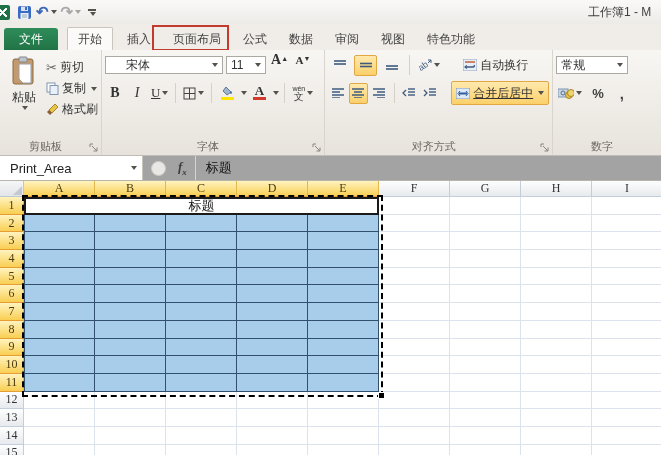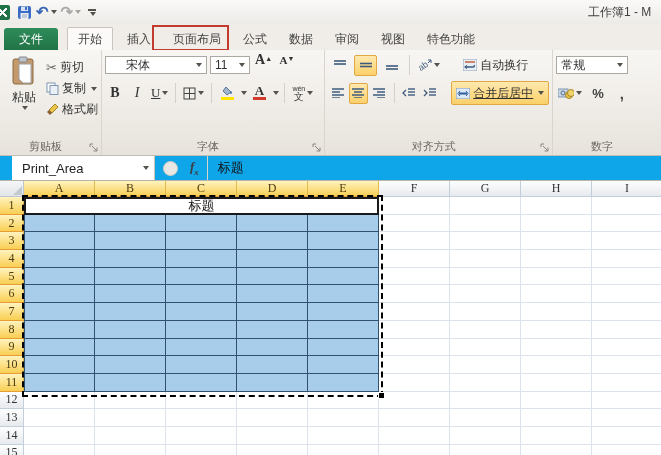--- a/index.html
+++ b/index.html
@@ -39,21 +39,21 @@
   .big-btn .lbl{margin-top:3px;font-size:12px;color:#333;}
   .mini-col{display:flex;flex-direction:column;justify-content:flex-start;margin-left:1px;padding-top:3px;}
   .mini-btn{display:flex;align-items:center;height:21px;gap:3px;font-size:12px;color:#333;white-space:nowrap;}
   .scissors{font-size:13px;color:#6b6b6b;}
   .g-font{width:249px;}
   .row1{display:flex;align-items:center;gap:3px;height:22px;}
   .row2{display:flex;align-items:center;gap:2px;height:26px;margin-top:4px;}
   .combo{background:#fff;border:1px solid #ABA9A2;height:18px;display:flex;align-items:center;
          padding:0 4px;font-size:12px;box-sizing:border-box;}
   .combo .caret{margin-left:auto;}
-  .fname{width:102px;padding-left:20px;}
+  .fname{width:118px;padding-left:20px;}
   .fsize{width:40px;}
   .tbtn{display:flex;align-items:center;justify-content:center;height:20px;min-width:16px;padding:0 2px;}
   .serifB{font-family:"Liberation Serif",serif;font-weight:bold;font-size:14px;}
   .serifI{font-family:"Liberation Serif",serif;font-style:italic;font-size:14px;}
   .serifU{font-family:"Liberation Serif",serif;font-size:13px;text-decoration:underline;}
   .vsep{width:1px;height:20px;background:#D5D1C9;margin:0 3px;}
   .fontA{font-family:"Liberation Serif",serif;font-weight:bold;font-size:13px;line-height:10px;}
   .cbar{display:block;width:13px;height:3px;margin-top:1px;}
   .stackbtn{display:flex;flex-direction:column;align-items:center;justify-content:center;}
   .grow-a{display:flex;align-items:flex-start;} .shrink-a{display:flex;align-items:flex-start;}
@@ -62,21 +62,21 @@
   .phon .top{font-size:7px;color:#333;} .phon .bot{font-size:10px;color:#333;}
   .g-align{width:228px;}
   .abtn{width:21px;height:19px;display:flex;align-items:center;justify-content:center;border:1px solid transparent;}
   .abtn.on{background:linear-gradient(#FFE9AE,#FBD06A);border:1px solid #E0A742;border-radius:2px;}
   .txtbtn{display:flex;align-items:center;gap:3px;font-size:12px;color:#333;padding:1px 4px;height:20px;white-space:nowrap;}
   .txtbtn.on{background:linear-gradient(#FFE9AE,#FBD06A);border:1px solid #E0A742;border-radius:2px;text-decoration:underline;}
   .g-num{width:120px;border-right:none;}
   .pct{font-size:13px;color:#444;font-weight:bold;padding:0 4px;}
   .comma{font-size:15px;color:#444;font-weight:bold;padding:0 4px;}
   
-  .fbar{height:24px;background:#0ea5e9;border-bottom:1px solid #B8B3AB;display:flex;align-items:stretch;padding-left:12px;}
+  .fbar{height:24px;background:#a3a3a3;border-bottom:1px solid #B8B3AB;display:flex;align-items:stretch;}
   .namebox{width:132px;background:#fff;border-right:1px solid #C9C4BC;display:flex;align-items:center;
            padding-left:10px;font-size:13px;color:#222;}
   .namebox .caret{margin-left:auto;margin-right:5px;}
   .fx-zone{display:flex;align-items:center;gap:12px;padding:0 8px;border-right:1px solid #D8D4CC;}
   .dimcircle{width:13px;height:13px;border-radius:50%;background:#E9E7E3;border:1px solid #CFCBC4;}
   .fx{font-family:"Liberation Serif",serif;font-style:italic;font-weight:bold;font-size:13px;color:#3F3F3F;}
   .fvalue{display:flex;align-items:center;padding-left:10px;font-size:13px;color:#111;
           font-family:"Liberation Serif",serif;}
   
   .grid{position:relative;height:276px;overflow:hidden;background:#fff;

